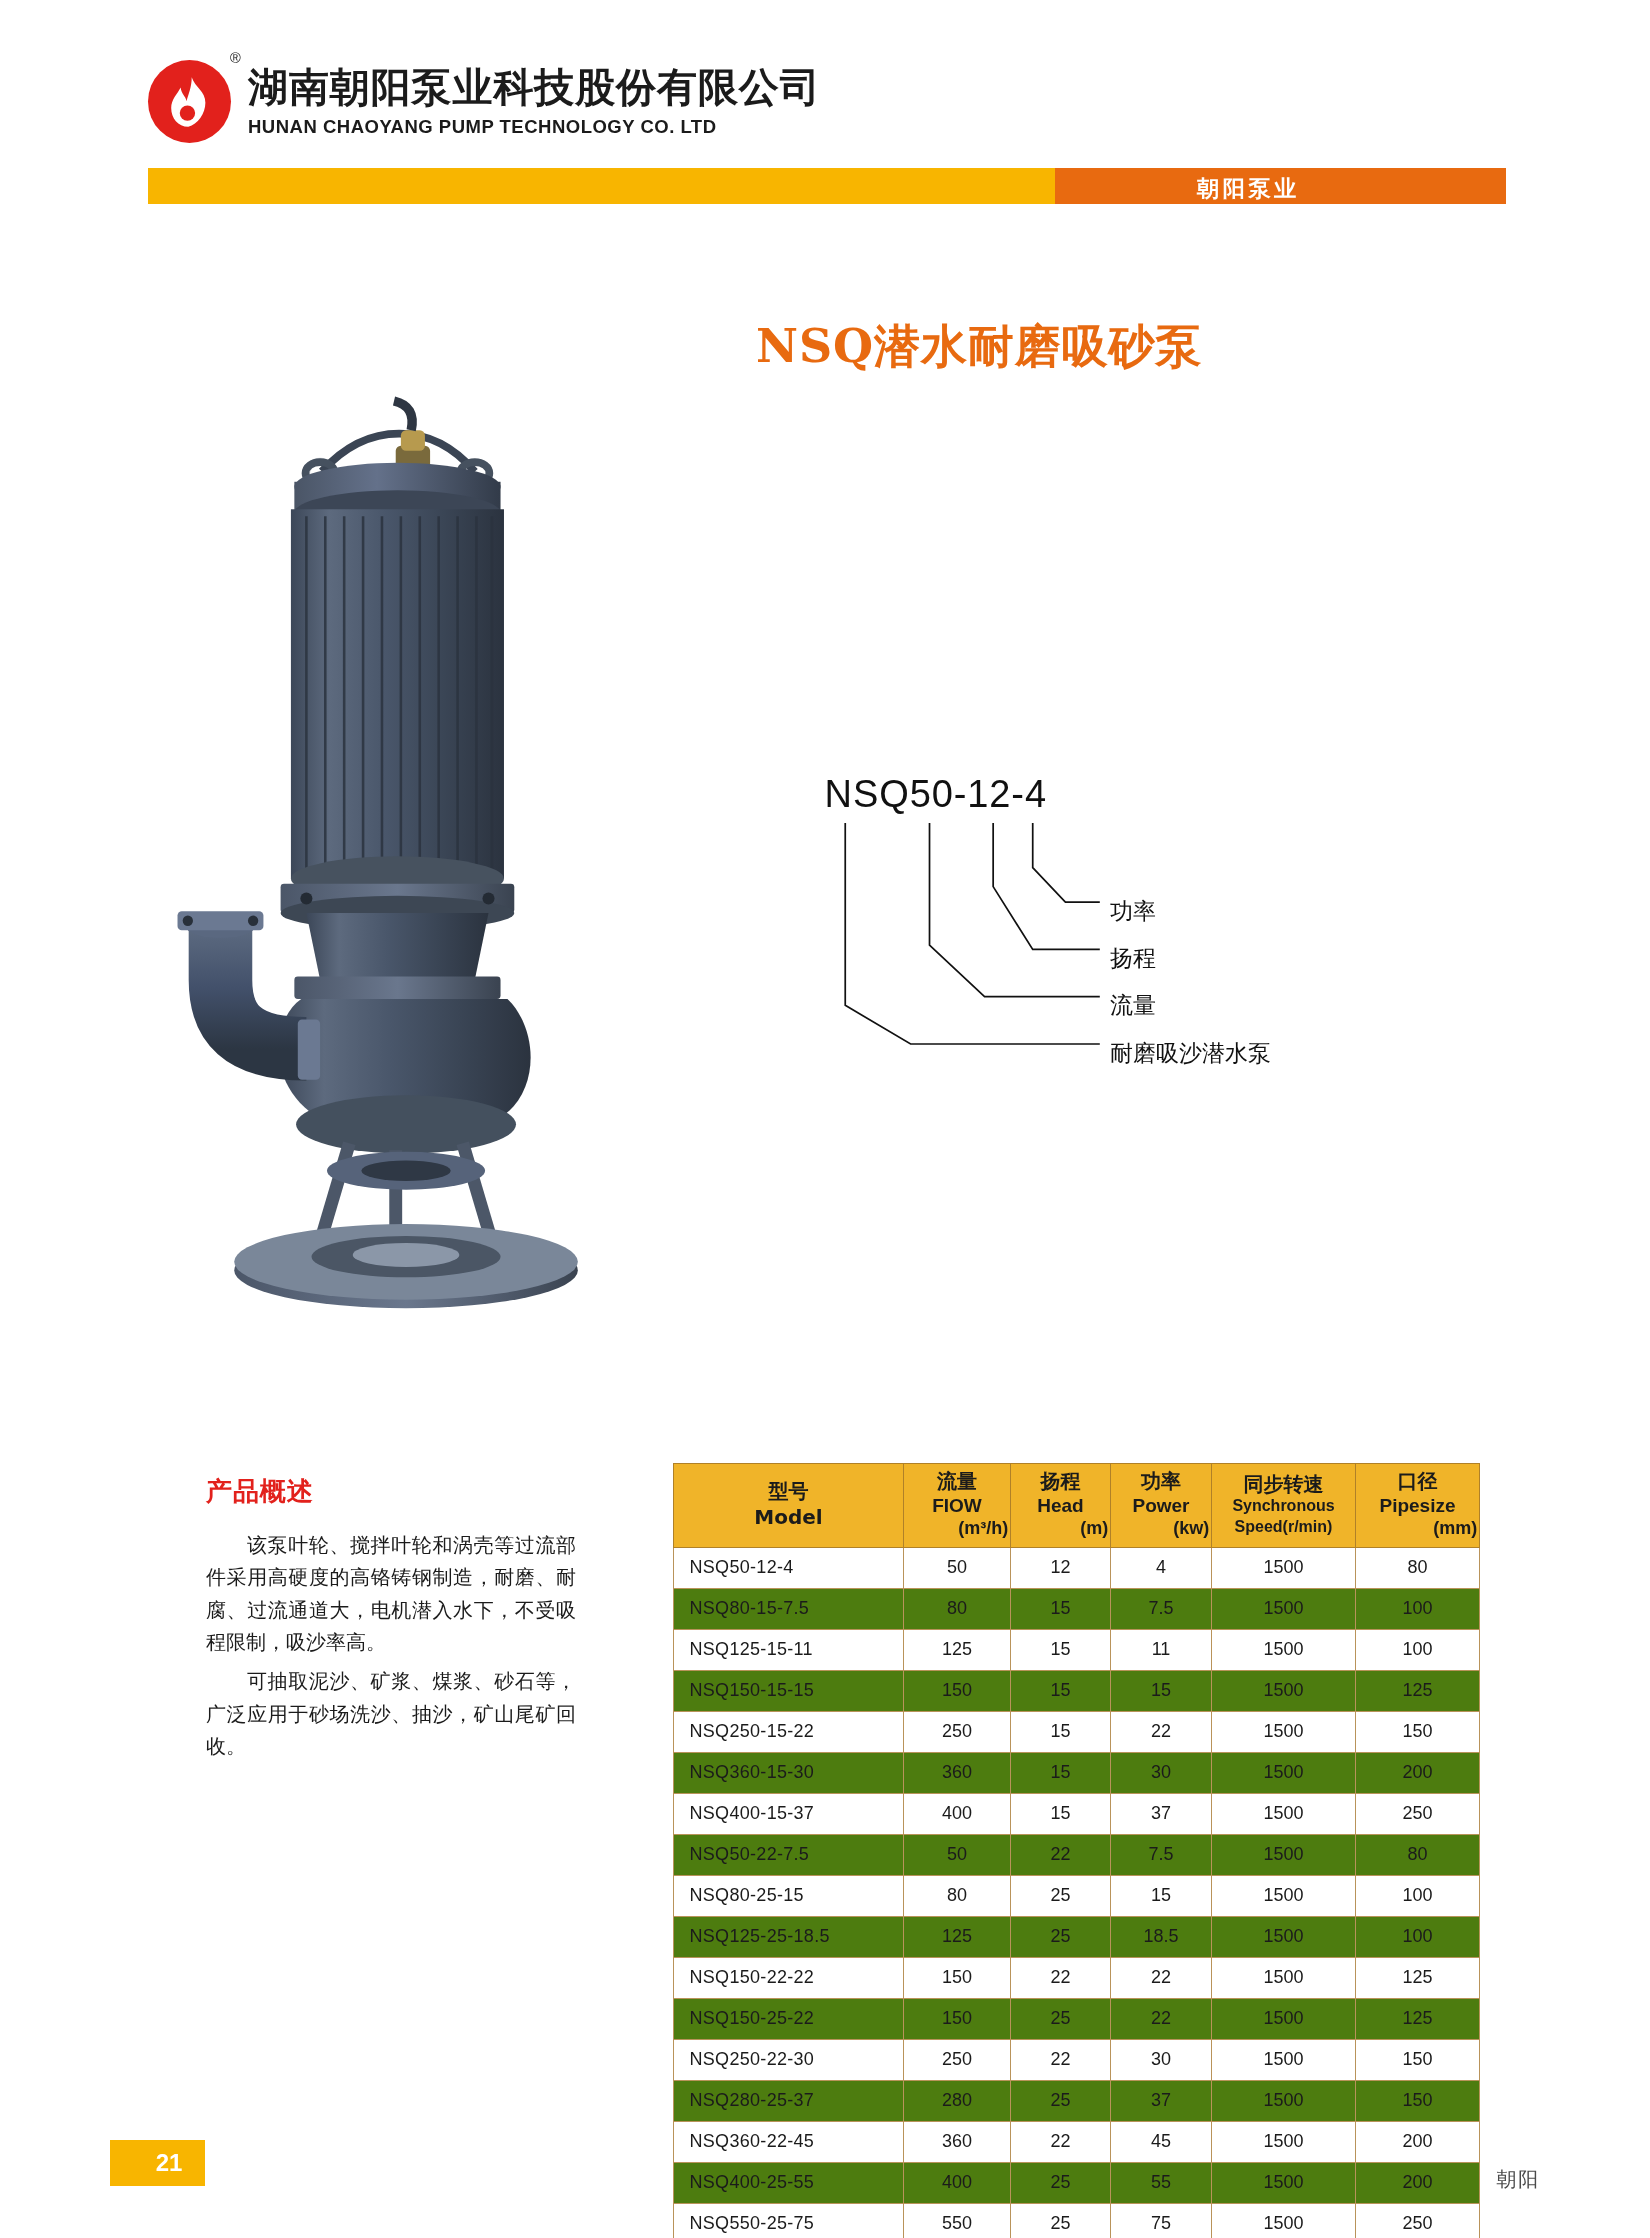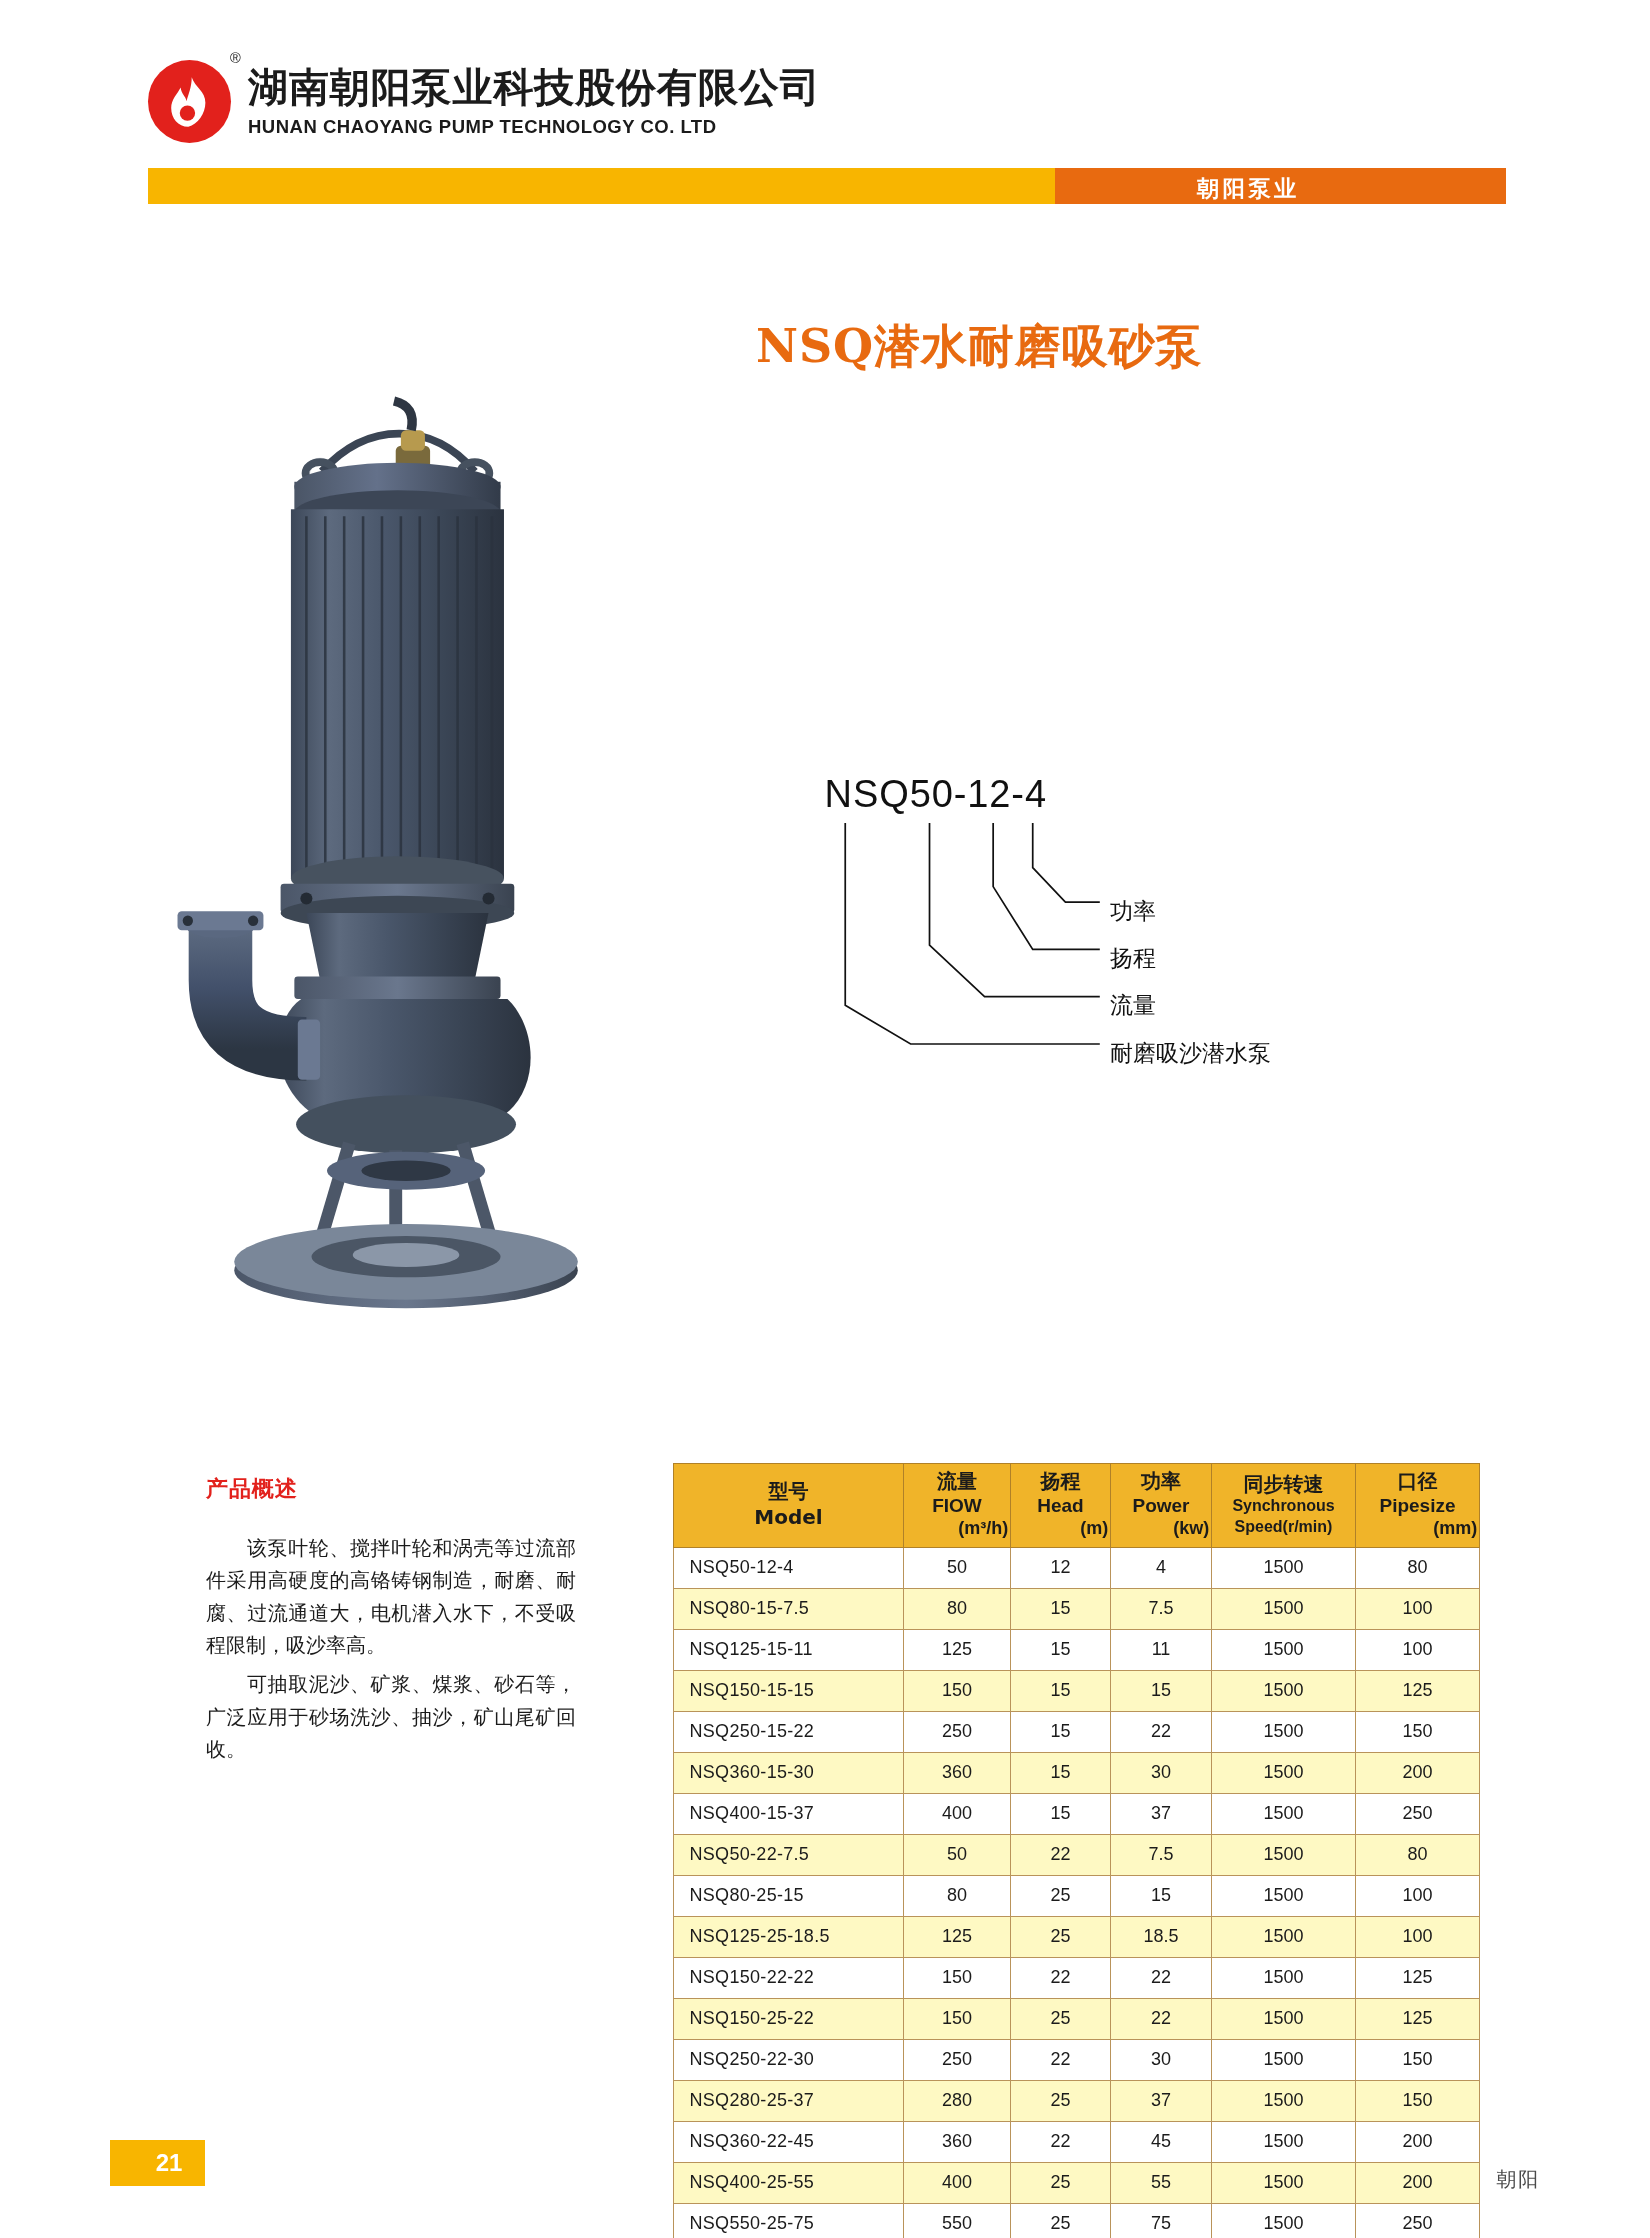--- a/index.html
+++ b/index.html
@@ -151,25 +151,25 @@
   .nl4 { left: 294px; top: 265px; }
 
   
   .overview {
     position: absolute;
     left: 206px; top: 1474px;
     width: 370px;
   }
   .overview-title {
     font-family: "DejaVu Sans", sans-serif;
-    font-size: 22px;
+    font-size: 26px;
     font-weight: bold;
     color: #e2211c;
     letter-spacing: 0.9px;
-    margin-bottom: 28px;
+    margin-bottom: 20px;
   }
   .overview-p {
     font-family: "DejaVu Sans", sans-serif;
     font-size: 20px;
     line-height: 1.62;
     color: #1b1b1b;
     text-align: justify;
     text-indent: 41px;
     margin: 0 0 6.9px 0;
   }
@@ -230,21 +230,21 @@
     display: block;
     line-height: 1.3;
   }
   table.spec tbody td {
     height: 38px;
     font-size: 18px;
     color: #1b1b1b;
     background: #ffffff;
   }
   table.spec tbody tr.alt td {
-    background: #fef9c3;
+    background: #4d7c0f;
   }
   table.spec td.model {
     font-size: 18px;
     letter-spacing: 0.3px;
     padding-left: 15.5px;
     text-align: left;
   }
 
   
   .footer-tab {

